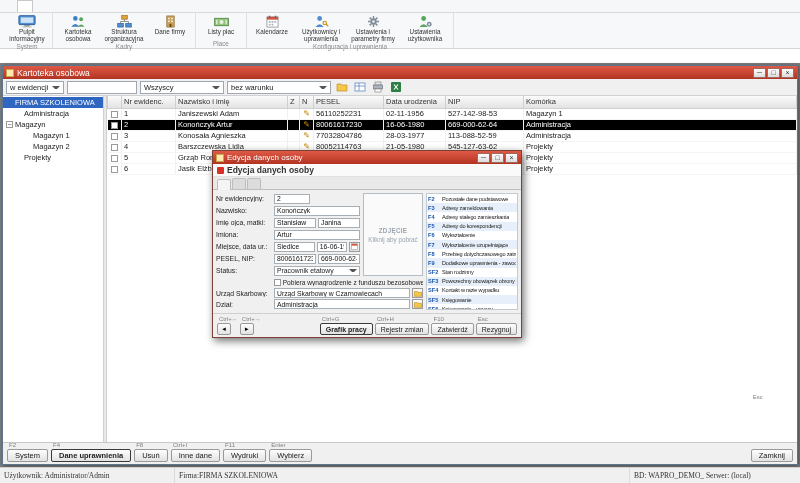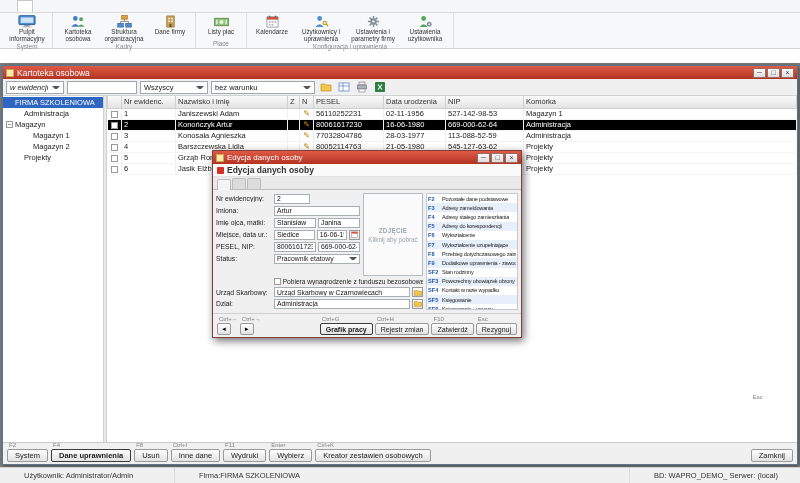--- a/index.html
+++ b/index.html
@@ -40,21 +40,21 @@
   .win-icon { width:8px; height:8px; background:#ffe9b0; border:1px solid #caa64a; flex:0 0 auto; }
   .win-ctls { margin-left:auto; display:flex; gap:1px; }
   .win-ctl { width:13px; height:10px; background:linear-gradient(#fdfdfd,#dcdcdc); border:1px solid #9a6a60;
              display:flex; align-items:center; justify-content:center; font-size:7px; color:#333; }
 
   
   .win-toolbar { height:17px; display:flex; align-items:center; gap:3px; padding:0 3px; background:#f0f0f0; border-bottom:1px solid #d2d2d2; flex:0 0 auto; }
   .combo { background:#fff; border:1px solid #9fa8b2; height:13px; display:flex; align-items:center; padding:0 3px; font-size:7.5px; color:#222; }
   .combo .c-text { overflow:hidden; white-space:nowrap; }
   .c-arrow { width:0; height:0; border-left:3px solid transparent; border-right:3px solid transparent; border-top:3px solid #555; margin-left:auto; padding-left:2px; }
-  .w58 { width:58px;font-style:italic; } .w64 { width:68px; } .w104 { width:104px; }
+  .w58 { width:58px; } .w64 { width:84px; } .w104 { width:104px; }
   .tb-input { width:70px; height:13px; border:1px solid #9fa8b2; background:#fff; font-family:inherit; font-size:7.5px; padding:0 2px; }
   .tb-icon { width:15px; height:13px; display:flex; align-items:center; justify-content:center; border:1px solid transparent; }
 
   
   .win-content { flex:1 1 auto; display:flex; overflow:hidden; background:#fff; }
   .tree-panel { width:100px; flex:0 0 auto; background:#fff; overflow:hidden; padding-top:1px; }
   .tree-item { height:11px; display:flex; align-items:center; gap:2px; padding-left:3px; font-size:7.5px; white-space:nowrap; overflow:hidden; }
   .tree-item .marker { width:7px; height:7px; flex:0 0 auto; font-size:7px; line-height:6px; text-align:center; color:#444; }
   .tree-item .marker:not(:empty) { border:1px solid #9a9a9a; background:#fff; }
   .tree-item.selected { background:#2f66c2; color:#fff; }
@@ -116,21 +116,21 @@
   .flbl { font-size:5.6px; letter-spacing:-0.2px; color:#222; overflow:hidden; }
   .dlg-footer { height:24px; flex:0 0 auto; border-top:1px solid #cfcfcf; display:flex; align-items:flex-end; gap:2px; padding:1px 4px 2px; }
   .navbtn { width:14px; height:12px; font-size:6px; display:flex; align-items:center; justify-content:center;
             border:1px solid #999; background:linear-gradient(#fdfdfd,#e2e2e2); border-radius:2px; }
   .dlg-btns { margin-left:auto; display:flex; gap:2px; align-items:flex-end; }
   .dlg-btns .btn { height:12px; font-size:7px; padding:0 5px; }
 
   
   .statusbar { position:absolute; left:0; right:0; bottom:0; height:16px; background:#f0f0f0; border-top:1px solid #cfcfcf;
                display:flex; align-items:stretch; font-size:7.5px; color:#333; }
-  .sb-cell { display:flex; align-items:center; padding:0 24px; border-right:1px solid #dadada; white-space:nowrap; overflow:hidden; }
+  .sb-cell { display:flex; align-items:center; padding:0 4px; border-right:1px solid #dadada; white-space:nowrap; overflow:hidden;font-family:Liberation Serif, serif; }
   .sb-user { width:175px; } .sb-company { flex:1 1 auto; } .sb-db { width:170px; border-right:none; }
 </style>
 </head>
 <body>
 
 <div class="app">
 
 
   <div class="menubar">
     <div class="menu-items">
@@ -484,24 +484,20 @@
             <button class="btn">Inne dane</button>
           </div>
             <div class="kbtn">
             <span class="khint">F11</span>
             <button class="btn">Wydruki</button>
           </div>
             <div class="kbtn">
             <span class="khint">Enter</span>
             <button class="btn">Wybierz</button>
           </div>
-            <div class="kbtn">
-            <span class="khint">Ctrl+K</span>
-            <button class="btn">Kreator zestawień osobowych</button>
-          </div>
           </div>
         <div class="kbtn close-slot">
           <span class="khint">Esc</span>
           <button class="btn">Zamknij</button>
         </div>
       </div>
     </div>
 
     <div class="dialog">
       <div class="dlg-title">
@@ -525,27 +521,31 @@
 
       <div class="dlg-body">
         <div class="dlg-left">
           <div class="form-top">
             <div class="form-grid">
               <div class="frow">
                 <span class="flabel">Nr ewidencyjny:</span>
                 <input class="finput in36" value="2" style="">
               </div>
               <div class="frow">
-                <span class="flabel">Imiona:</span>
-                <input class="finput in86" value="Artur" style="">
+                <span class="flabel">Nazwisko:</span>
+                <input class="finput in86" value="Konończyk" style="">
               </div>
               <div class="frow">
                 <span class="flabel">Imię ojca, matki:</span>
                 <input class="finput in42" value="Stanisław" style="">
                 <input class="finput in42" value="Janina" style="">
+              </div>
+              <div class="frow">
+                <span class="flabel">Imiona:</span>
+                <input class="finput in86" value="Artur" style="">
               </div>
               <div class="frow">
                 <span class="flabel">Miejsce, data ur.:</span>
                 <input class="finput in42" value="Siedlce" style="">
                 <input class="finput in31" value="16-06-1980" style="">
                 <button class="mini-btn">
                   <svg viewBox="0 0 8 8" width="7" height="7">
                       <rect x="0.5" y="1" width="7" height="6.5" fill="#fff" stroke="#777" stroke-width="0.5"></rect>
                       <rect x="0.5" y="1" width="7" height="2" fill="#d0543f"></rect>
                     </svg>

